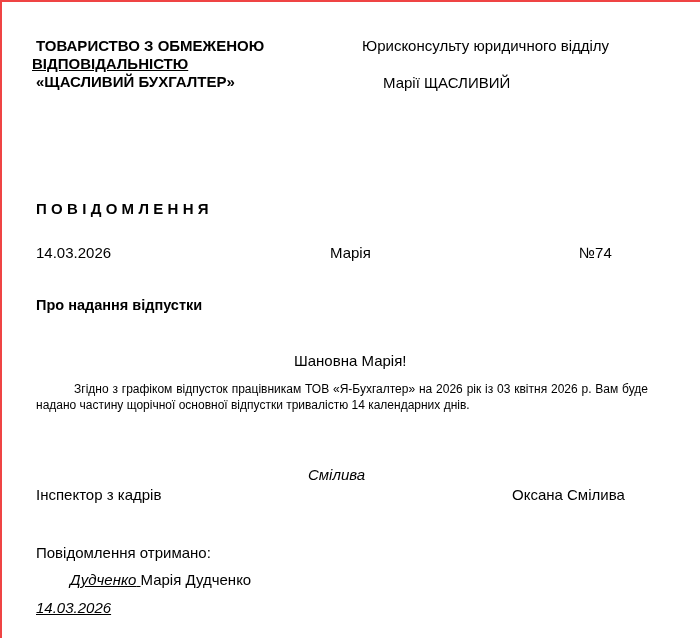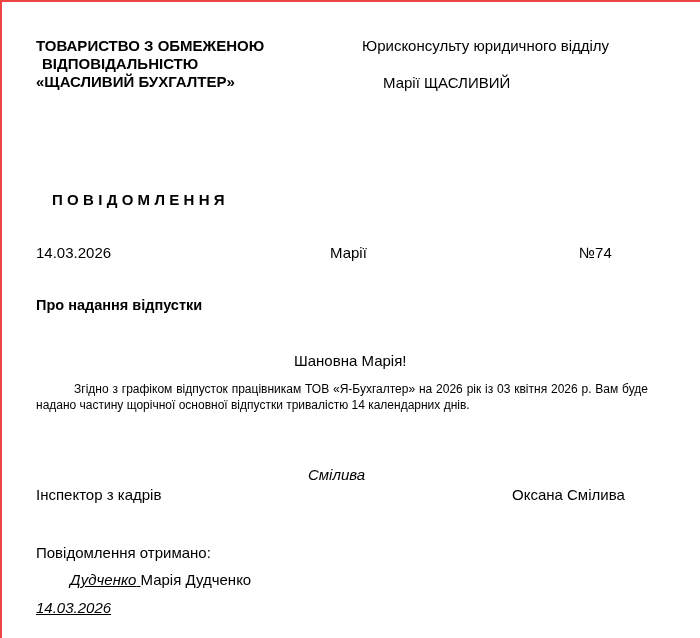--- a/index.html
+++ b/index.html
@@ -15,30 +15,30 @@
   .para { position:absolute; left:34px; width:612px; font-size:12px; line-height:16px;
           text-align:justify; text-indent:38px; }
   .para span { display:block; }
 </style>
 </head>
 <body>
 
 <div class="page">
 
   <div class="abs bold" style="left:34px; top:35px;">ТОВАРИСТВО З ОБМЕЖЕНОЮ</div>
-  <div class="abs bold" style="left:40px; top:53px;">ВІДПОВІДАЛЬНІСТЮ</div>
+  <div class="abs bold" style="left:30px; top:53px;text-decoration:underline;">ВІДПОВІДАЛЬНІСТЮ</div>
   <div class="abs bold" style="left:34px; top:71px;text-align:right;">«ЩАСЛИВИЙ БУХГАЛТЕР»</div>
 
   <div class="abs" style="left:360px; top:35px;">Юрисконсульту юридичного відділу</div>
   <div class="abs" style="left:381px; top:72px;">Марії ЩАСЛИВИЙ</div>
 
-  <div class="abs bold spaced" style="left:34px; top:189px;margin-left:16px;">ПОВІДОМЛЕННЯ</div>
+  <div class="abs bold spaced" style="left:34px; top:198px;">ПОВІДОМЛЕННЯ</div>
 
   <div class="abs" style="left:34px; top:242px;">14.03.2026</div>
-  <div class="abs" style="left:328px; top:242px;">Марії</div>
+  <div class="abs" style="left:328px; top:242px;">Марія</div>
   <div class="abs" style="left:577px; top:242px;">№74</div>
 
   <div class="abs bold" style="left:34px; top:294px; font-size:14.5px;">Про надання відпустки</div>
 
   <div class="abs" style="left:292px; top:350px;">Шановна Марія!</div>
 
   <div class="para" style="top:379px;">
     <span>Згідно з графіком відпусток працівникам ТОВ «Я-Бухгалтер» на 2026 рік із 03 квітня 2026 р. Вам буде надано частину щорічної основної відпустки тривалістю 14 календарних днів.</span>
   </div>
 

